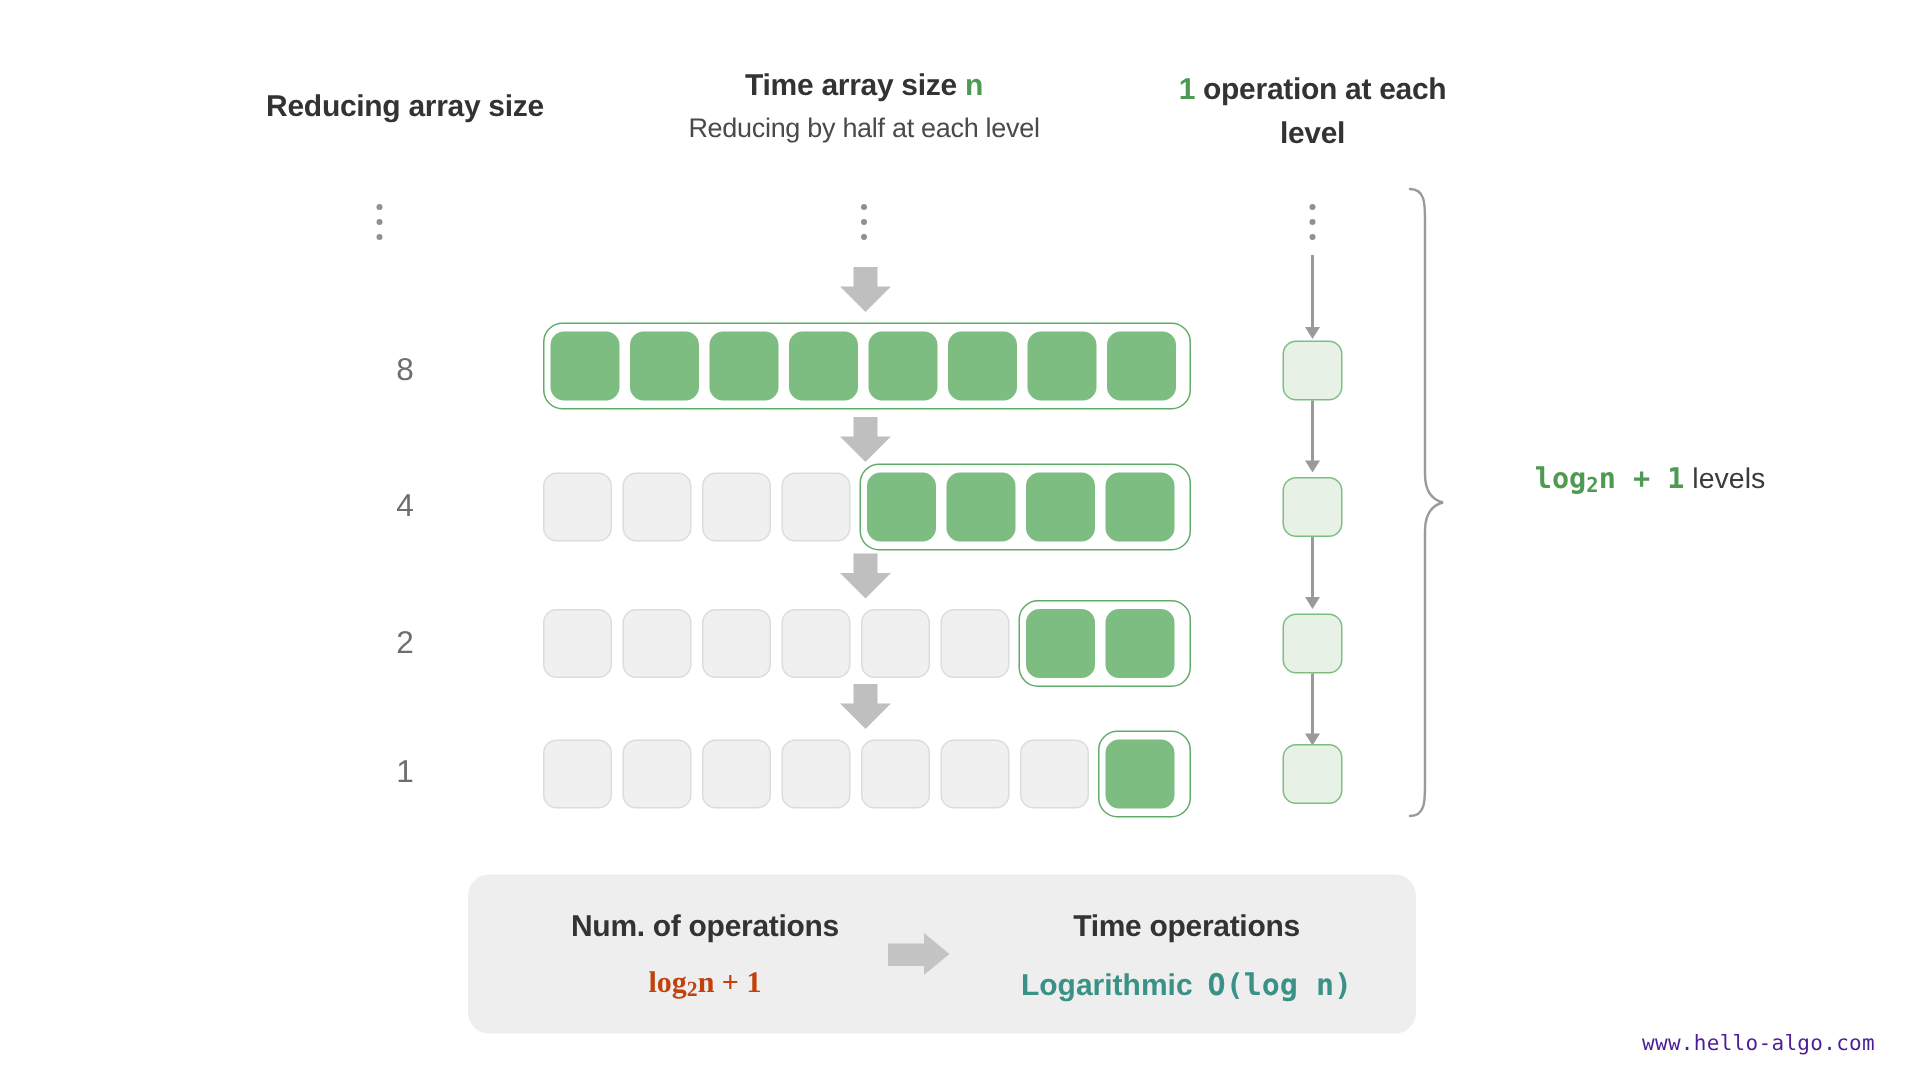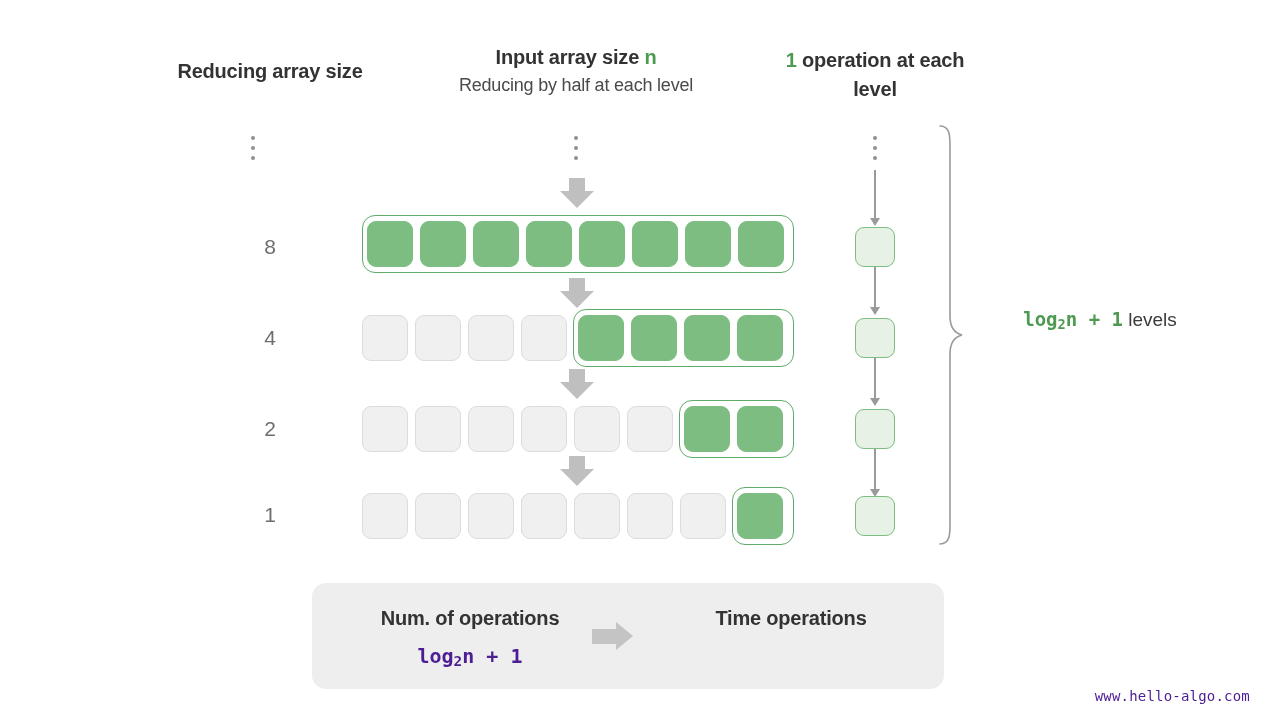--- a/index.html
+++ b/index.html
@@ -141,21 +141,21 @@
   }
   .sum-col { position: absolute; text-align: center; }
   .sum-title {
     font-size: 20px; font-weight: bold; color: #333333;
     letter-spacing: -0.2px;
   }
   .sum-value {
     margin-top: 14px;
     font-size: 20px; font-weight: bold;
   }
-  .sum-value.green { color: #4c1d95; }
+  .sum-value.green { color: #c2410c; font-family: Liberation Serif, serif; }
   .sum-value.teal  { color: #3a9287; }
   .mono { font-family: "DejaVu Sans Mono", monospace; }
   .right-arrow {
     position: absolute; left: 592px; top: 622px;
     width: 50px; height: 28px;
   }
   .right-arrow .stem {
     position: absolute; left: 0; top: 7px;
     width: 26px; height: 15px; background: #c4c4c4;
   }
@@ -177,21 +177,21 @@
   }
 </style>
 </head>
 <body>
 
 <div class="abs hdr-left">
   <span>Reducing array size</span>
 </div>
 
 <div class="abs hdr-mid">
-  <div class="line1"><span>Input array size </span><span class="green-accent">n</span></div>
+  <div class="line1"><span>Time array size </span><span class="green-accent">n</span></div>
   <div class="line2">Reducing by half at each level</div>
 </div>
 
 <div class="abs hdr-right">
   <span class="green-accent">1</span><span> operation at each level</span>
 </div>
 
 <div class="abs vdots" style="left:251px; top:136px;">
   <i></i>
     <i></i>
@@ -312,15 +312,16 @@
   <div class="sum-value green mono"><span>log</span><span class="sub">2</span><span>n + 1</span></div>
 </div>
 
 <div class="right-arrow">
   <div class="stem"></div>
   <div class="head"></div>
 </div>
 
 <div class="abs sum-col" style="left:668px; top:607px; width:246px;">
   <div class="sum-title">Time operations</div>
+  <div class="sum-value teal"><span>Logarithmic</span><span class="mono" style="margin-left:10px;"><span>O(log n)</span></span></div>
 </div>
 
 <div class="watermark">www.hello-algo.com</div>
 
 </body></html>

